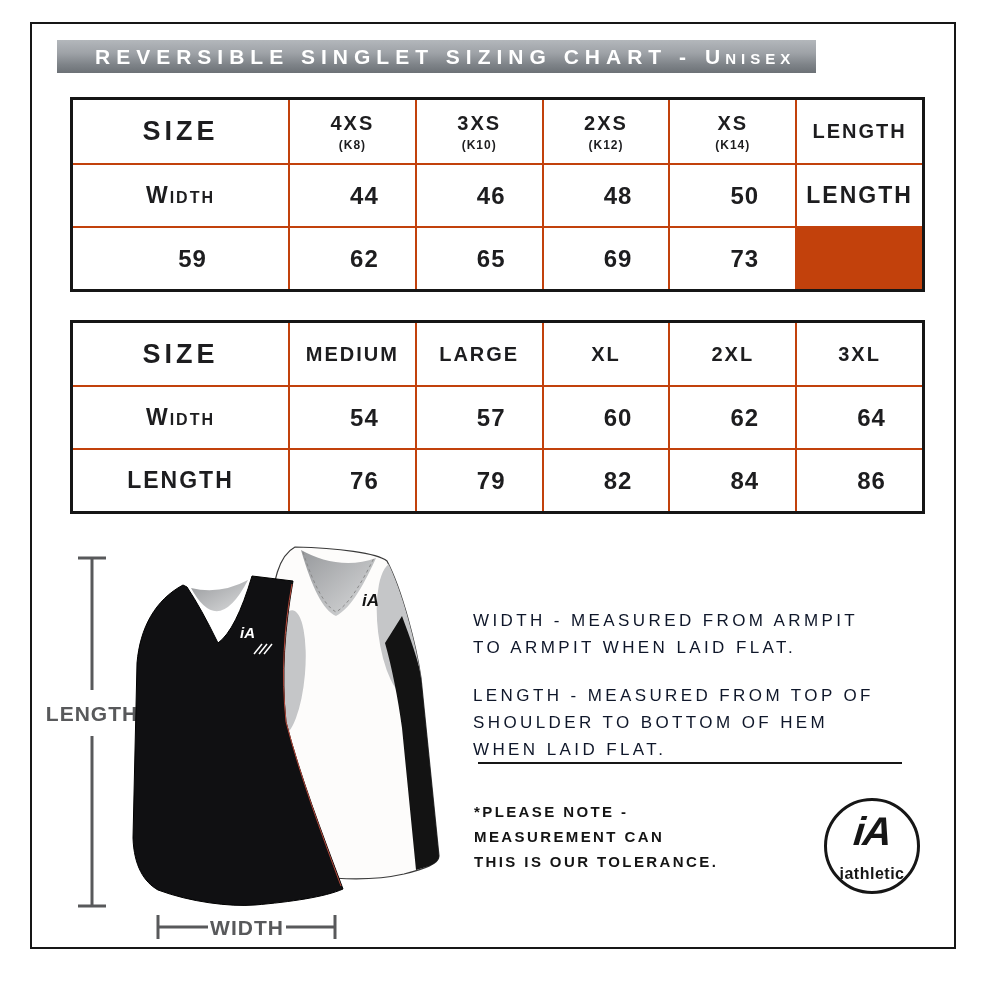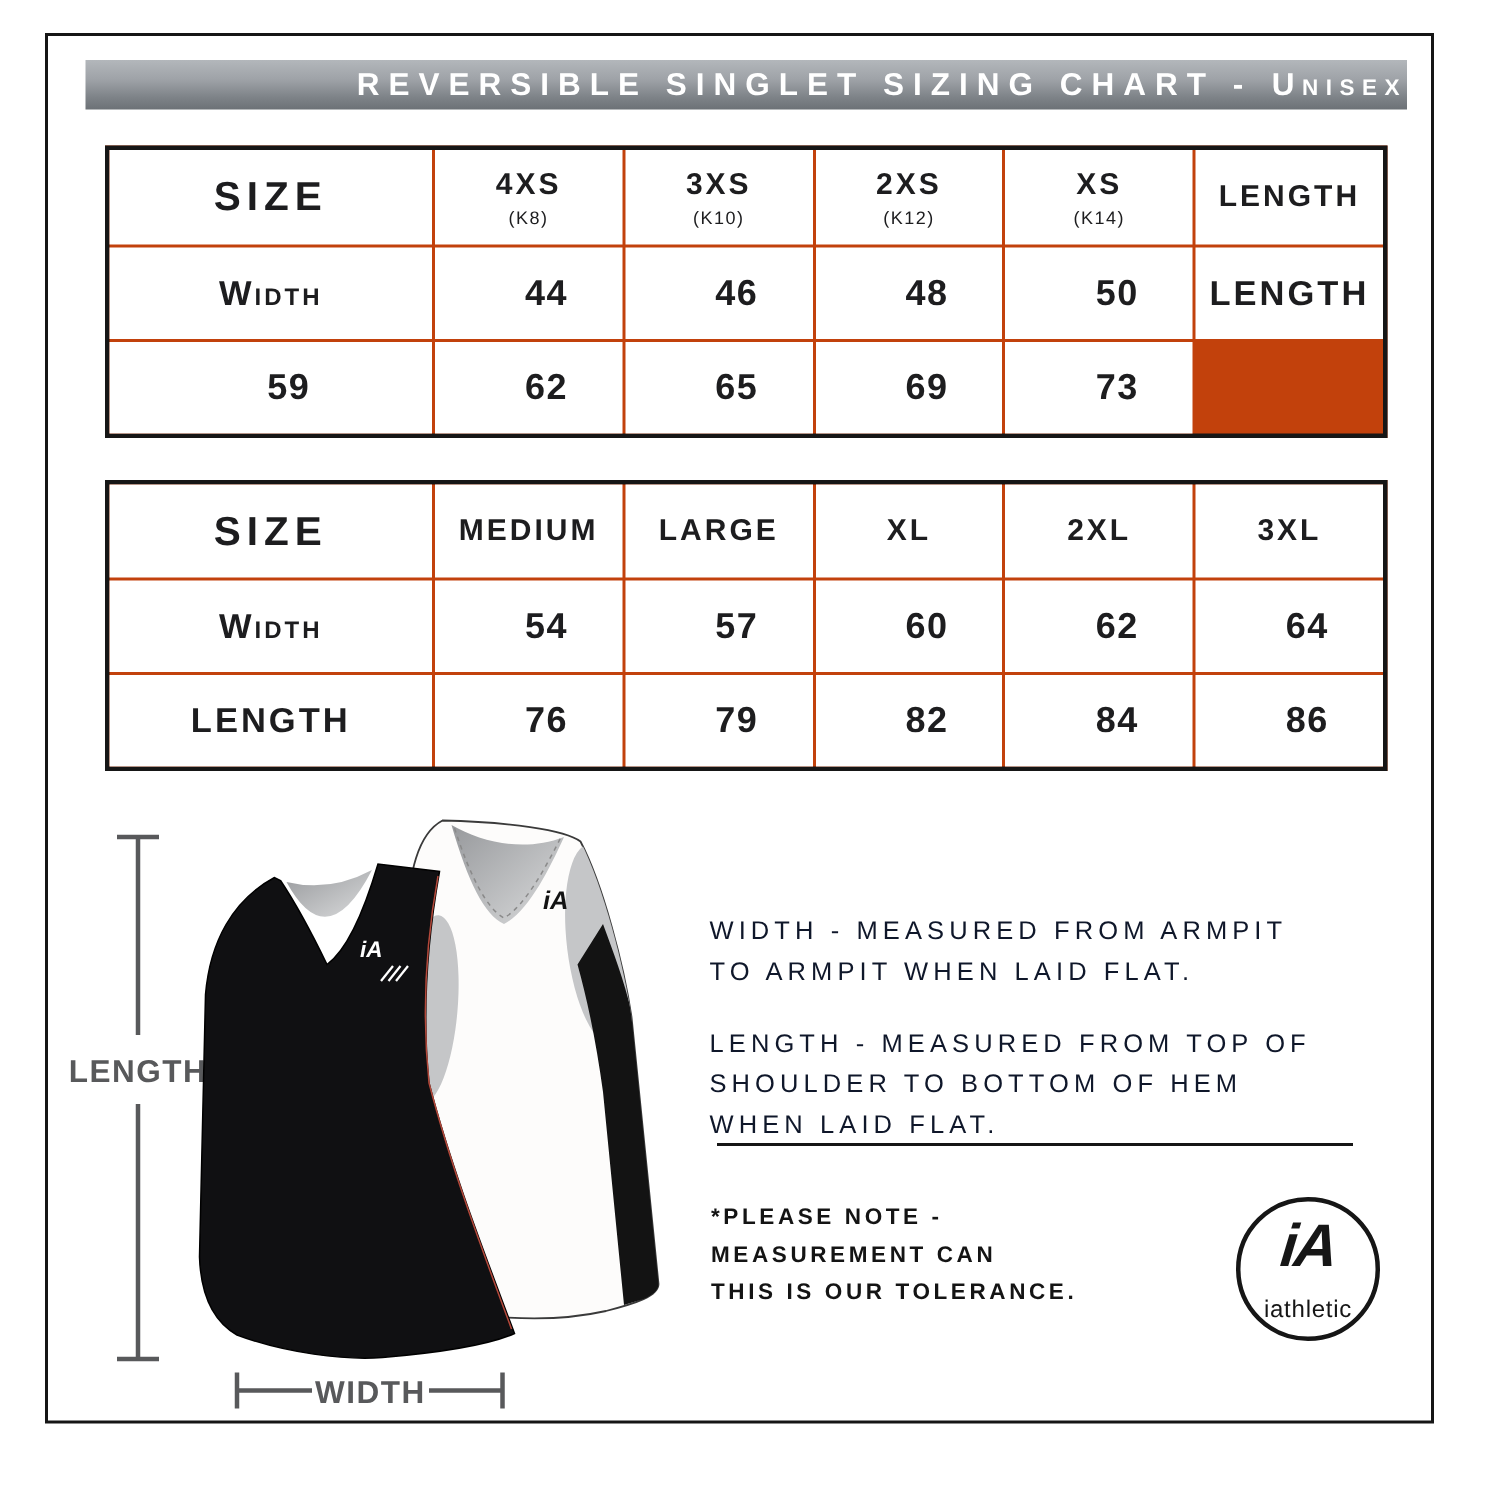--- a/index.html
+++ b/index.html
@@ -1,55 +1,55 @@
 <!DOCTYPE html>
 <html><head>
 <meta charset="utf-8">
 <style>
   * { margin:0; padding:0; box-sizing:border-box; }
   html,body { width:993px; height:993px; background:#ffffff; font-family:"Liberation Sans", sans-serif; }
   #page { position:relative; width:993px; height:993px; background:#fff; overflow:hidden; color:#1d1d1f; }
 
   #page-border { position:absolute; left:30px; top:22px; width:926px; height:927px; border:2px solid #161616; }
 
-  #banner { position:absolute; left:57px; top:40px; width:881px; height:33px;
+  #banner { position:absolute; left:57px; top:40px; width:759px; height:33px;
     background:linear-gradient(180deg,#b3b7bb 0%,#9ea2a7 40%,#7e8388 75%,#6c7176 100%);
-    display:flex; align-items:center; justify-content:flex-end; gap:13px;
-    color:#ffffff; font-weight:bold; font-size:21px; letter-spacing:6px; white-space:nowrap; }
+    display:flex; align-items:center; justify-content:flex-start; gap:13px;
+    color:#ffffff; font-weight:bold; font-size:21px; letter-spacing:6px; white-space:nowrap;padding-left:38px; }
   #banner .sc { font-variant:small-caps; text-transform:lowercase; letter-spacing:5px; }
   #banner .sc::first-letter { text-transform:uppercase; }
 
   .tbl { position:absolute; left:70px; width:855px; display:grid;
     grid-template-columns:215px repeat(5,1fr); gap:2px; background:#c2410c; border:3px solid #161616; }
   #tbl1 { top:97px;  grid-template-rows:63px 61px 61px; }
   #tbl2 { top:320px; grid-template-rows:62px 61px 61px; }
   .cell { background:#ffffff; display:flex; flex-direction:column; align-items:center; justify-content:center; }
   .size-label { font-size:27px; font-weight:bold; letter-spacing:4px; }
   .col-name  { font-size:20px; font-weight:bold; letter-spacing:2px; }
-  .col-sub   { font-size:12px; font-weight:normal; letter-spacing:1px; margin-top:3px; }
+  .col-sub   { font-size:12px; font-weight:bold; letter-spacing:1px; margin-top:3px; }
   .row-label { font-size:23px; font-weight:bold; letter-spacing:2px; font-variant:small-caps; }
   .val       { font-size:24px; font-weight:bold; letter-spacing:1px;padding-left:24px; }
 
   #diagram { position:absolute; left:40px; top:538px; width:430px; height:412px; }
 
   .desc { position:absolute; left:473px; top:561px; width:470px;
     font-size:17px; letter-spacing:3.4px; line-height:27px; color:#0f172a;margin-top:46px; }
   .desc .para + .para { margin-top:21px; }
 
   #divider { position:absolute; left:478px; top:762px; width:424px; height:2px; background:#161616; }
 
   #note { position:absolute; left:474px; top:799px; font-size:15px; font-weight:bold;
     letter-spacing:2.4px; line-height:25px; color:#141414; }
 
   #brand-logo { position:absolute; left:824px; top:798px; width:96px; height:96px;
     border:3px solid #161616; border-radius:50%; background:#fff;
     display:flex; flex-direction:column; align-items:center; justify-content:center; }
   #brand-mark { font-size:40px; font-weight:bold; font-style:italic; transform:skewX(-6deg);
     line-height:1; color:#161616; letter-spacing:-2px; margin-top:2px; }
-  #brand-word { font-size:16px; color:#161616; letter-spacing:0.5px; margin-top:14px; }
+  #brand-word { font-size:16px; color:#161616; letter-spacing:0.5px; margin-top:14px;font-weight:bold; }
 
   svg text { font-family:"Liberation Sans", sans-serif; }
   .arrow-label { fill:#58595b; font-weight:bold; font-size:21px; letter-spacing:1px; }
 </style>
 </head>
 <body>
 
 <div id="page">
 
   <div id="page-border"></div>

